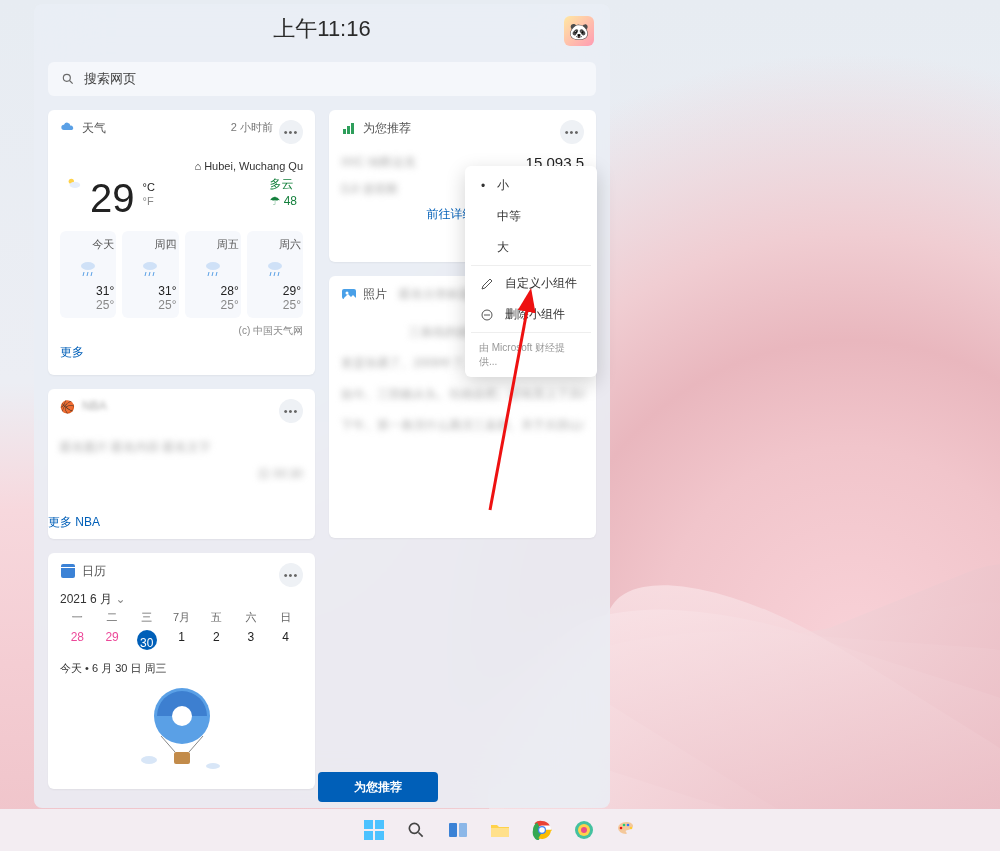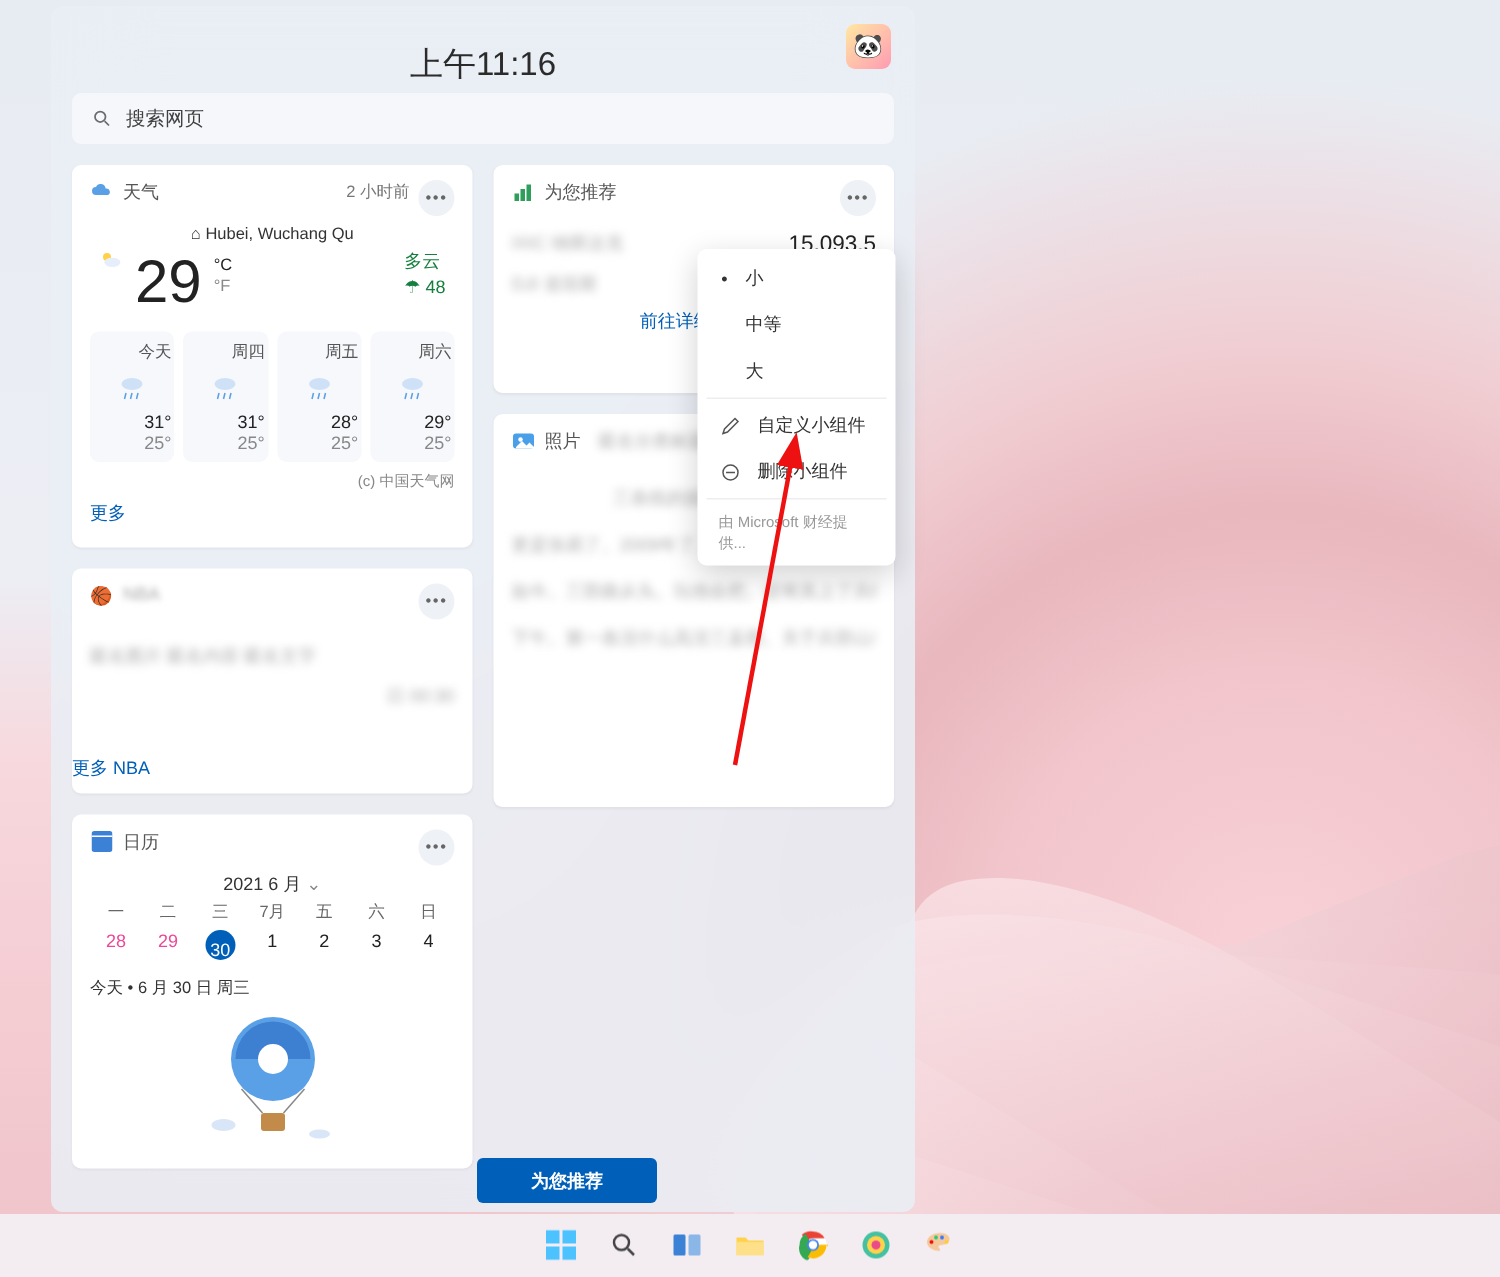--- a/index.html
+++ b/index.html
@@ -27,58 +27,58 @@
   .p3{right:-20px;bottom:-10px;width:520px;height:210px;transform:rotate(4deg);opacity:.85}
   .p4{right:20px;bottom:-40px;width:480px;height:190px;transform:rotate(18deg);opacity:.8}
   .p5{right:60px;bottom:-60px;width:440px;height:170px;transform:rotate(32deg);opacity:.75}
 
   
   .panel{
     position:absolute;left:34px;top:4px;width:576px;height:804px;
     background:var(--panel-bg);backdrop-filter:blur(30px);
     border-radius:8px;padding:10px 14px 0;
   }
-  .panel-top{display:flex;align-items:flex-end;justify-content:center;height:44px;position:relative}
+  .panel-top{display:flex;align-items:flex-start;justify-content:center;height:44px;position:relative}
   .clock{font-size:22px;color:#2b2b2b;font-weight:400}
   .avatar{position:absolute;right:2px;top:2px;width:30px;height:30px;border-radius:6px;background:linear-gradient(135deg,#ffe8a3,#ff9bb3);display:flex;align-items:center;justify-content:center;font-size:16px}
   .search{height:34px;background:#f5f7fb;border-radius:6px;display:flex;align-items:center;padding:0 12px;margin:4px 0 14px}
   .search svg{width:14px;height:14px;stroke:#6b6b6b;fill:none;stroke-width:2}
   .search .ph{color:#404040;font-size:13px;margin-left:8px}
 
   .cols{display:flex;gap:14px;height:100%}
   .col{flex:1;display:flex;flex-direction:column;gap:14px;min-width:0}
 
   .card{background:var(--card-bg);border-radius:6px;box-shadow:0 1px 2px rgba(0,0,0,.05);padding:10px 12px 12px}
   .card-head{display:flex;font-size:12px;color:#555;gap:6px}
   .card-head .title{font-size:12px}
   .card-head .spacer{flex:1}
   .dotbtn{width:24px;height:24px;border-radius:50%;background:#eef1f5;display:flex;align-items:center;justify-content:center;font-size:11px;color:#666;letter-spacing:1px;cursor:pointer}
   .sub{font-size:11px;color:#777}
 
   
-  .wloc{text-align:center;font-size:11px;color:#333;margin-top:6px}
+  .wloc{text-align:right;font-size:11px;color:#333;margin-top:16px}
   .wmain{display:flex;align-items:flex-start;gap:8px;padding:4px 6px}
   .wtemp{font-size:40px;font-weight:300;color:#222}
   .wunits{display:flex;flex-direction:column;font-size:11px;color:#888;line-height:1.3;margin-top:4px}
   .wunits .sel{color:#222}
   .wright{margin-left:auto;text-align:left;font-size:12px;color:#15803d;line-height:1.4}
   .forecast{display:flex;gap:6px;margin-top:6px}
   .fday{flex:1;background:#f6f8fc;border-radius:6px;padding:6px 2px;text-align:right}
   .fday .dn{font-size:11px;color:#555}
   .fic{height:24px;display:flex;align-items:center;justify-content:center;margin:4px 0}
   .fday .hi{font-size:12px;color:#222}
   .fday .lo{font-size:12px;color:#888}
   .attr{font-size:10px;color:#888;text-align:right;margin-top:6px}
   .more{font-size:12px;color:var(--link);text-align:left;padding:6px 0 2px;cursor:pointer}
 
   .blur-row{filter:blur(3px);color:#aaa;font-size:12px;white-space:nowrap;overflow:hidden}
   .glyph{width:16px;height:16px;display:inline-flex;align-items:center;justify-content:center}
 
   
-  .cal-title{text-align:center;font-size:12px;color:#333;margin-top:4px}
+  .cal-title{text-align:left;font-size:12px;color:#333;margin-top:4px}
   .cal-wd,.cal-row{display:flex}
   .cal-wd span,.cal-row span{flex:1;text-align:center;font-size:11px;padding:2px 0;color:#666}
   .cal-row span{color:#222;font-size:12px;padding:3px 0}
   .cal-row .dim{color:#ec4899}
   .today{background:var(--link);color:#fff!important;border-radius:50%;width:20px;height:20px;line-height:20px;display:inline-block}
   .cal-text{font-size:11px;color:#333;margin:8px 0 6px}
   .balloon{display:flex;justify-content:center}
 
   .value-num{font-size:15px;color:#222;text-align:right}
   .detail-link{font-size:12px;color:var(--link);text-align:center;margin-top:8px;cursor:pointer}

